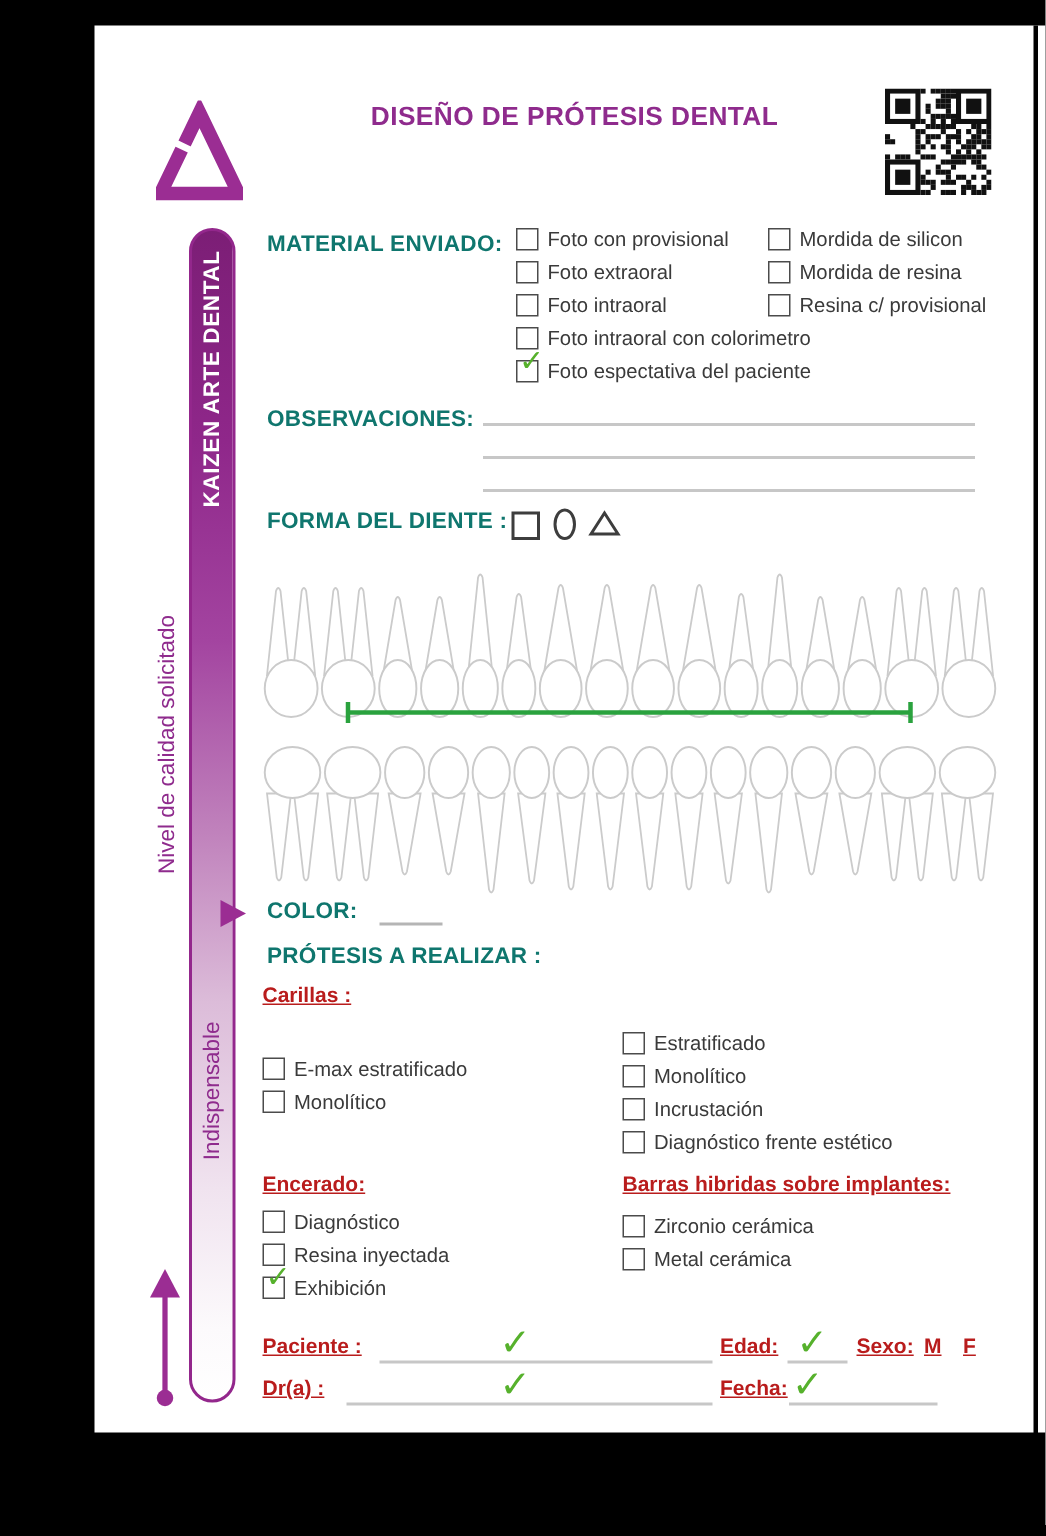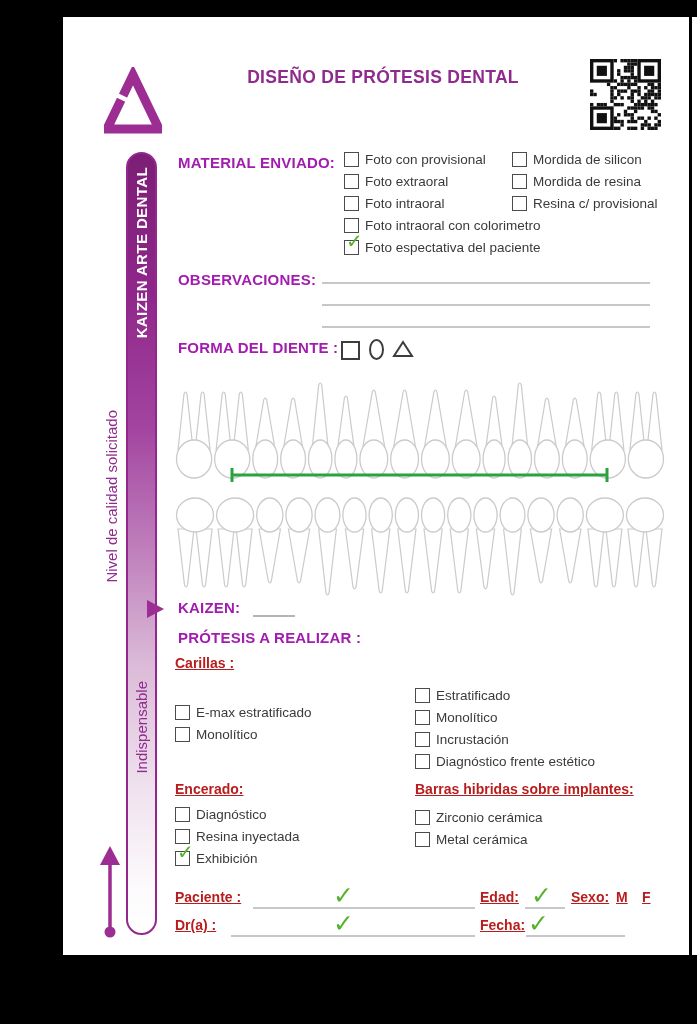--- a/index.html
+++ b/index.html
@@ -1,20 +1,20 @@
 <!DOCTYPE html>
 <html><head>
 <meta charset="utf-8">
 <style>
   html,body{margin:0;padding:0;}
   body{width:697px;height:1024px;background:#000;position:relative;overflow:hidden;
        font-family:"Liberation Sans","DejaVu Sans",sans-serif;}
   .page{position:absolute;left:63px;top:0;width:634px;height:938px;background:#fff;margin-top:17px;}
   .abs{position:absolute;}
-  .h{color:#a21caf;font-weight:700;font-size:15px;letter-spacing:.2px;white-space:nowrap;}
+  .h{color:#0f766e;font-weight:700;font-size:15px;letter-spacing:.2px;white-space:nowrap;}
   .sub{font-weight:700;font-size:14px;color:#b91c1c;white-space:nowrap;text-decoration:underline;}
   .title{color:#8f2b8d;font-weight:700;font-size:17.5px;letter-spacing:.3px;text-align:center;white-space:nowrap;}
   .cbrow{position:absolute;display:flex;align-items:flex-start;font-size:13.5px;color:#3a3a3a;white-space:nowrap;}
   .cb{position:relative;width:13px;height:13px;border:1.6px solid #4b4b4b;background:#fff;margin-right:6px;flex:0 0 auto;}
   .cbL{width:15px;height:15px;}
   .ck{position:absolute;left:1px;top:-10px;font-size:20px;font-weight:700;color:#56b12c;line-height:1;}
   .fline{position:absolute;height:2px;background:#c7c7c7;}
   .bigck{position:absolute;color:#56b12c;font-size:25px;font-weight:700;line-height:1;}
   .vtext{writing-mode:vertical-rl;transform:rotate(180deg);text-align:center;}
   .banner-bar{position:absolute;left:63px;top:135px;width:31px;height:783px;border-radius:17px;
@@ -330,21 +330,21 @@
       <path d="M357.3,34 L366.5,86 Q368.0,90 369.5,86 L378.6,34 Z" fill="#fff" stroke="#cbcbcb" stroke-width="1.2"></path>
       <ellipse cx="368.0" cy="20" rx="13.1" ry="17" fill="#fff" stroke="#cbcbcb" stroke-width="1.3"></ellipse>
       <path d="M386.6,34 L395.7,86 Q397.2,90 398.7,86 L407.9,34 Z" fill="#fff" stroke="#cbcbcb" stroke-width="1.2"></path>
       <ellipse cx="397.2" cy="20" rx="13.1" ry="17" fill="#fff" stroke="#cbcbcb" stroke-width="1.3"></ellipse>
       <path d="M414.9,34 L421.4,90 Q422.9,94 424.4,90 L430.9,34 Z M432.9,34 L439.4,90 Q440.9,94 442.4,90 L448.9,34 Z" fill="#fff" stroke="#cbcbcb" stroke-width="1.2"></path>
       <ellipse cx="431.9" cy="20" rx="18.5" ry="17" fill="#fff" stroke="#cbcbcb" stroke-width="1.3"></ellipse>
       <path d="M454.9,34 L461.5,90 Q463.0,94 464.5,90 L471.0,34 Z M473.0,34 L479.5,90 Q481.0,94 482.5,90 L489.0,34 Z" fill="#fff" stroke="#cbcbcb" stroke-width="1.2"></path>
       <ellipse cx="472.0" cy="20" rx="18.5" ry="17" fill="#fff" stroke="#cbcbcb" stroke-width="1.3"></ellipse>
     </svg>
 
-  <div class="abs h" style="left:115px;top:582px">KAIZEN:</div>
+  <div class="abs h" style="left:115px;top:582px">COLOR:</div>
   <div class="fline" style="left:190px;top:598px;width:42px;background:#b5b5b5"></div>
 
   <div class="abs h" style="left:115px;top:612px">PRÓTESIS A REALIZAR :</div>
 
   <div class="abs sub" style="left:112px;top:638px">Carillas :</div>
   <div class="cbrow" style="left:112px;top:688px">
     <span class="cb"></span>
     <span class="itm">E-max estratificado</span>
   </div>
   <div class="cbrow" style="left:112px;top:710px">

